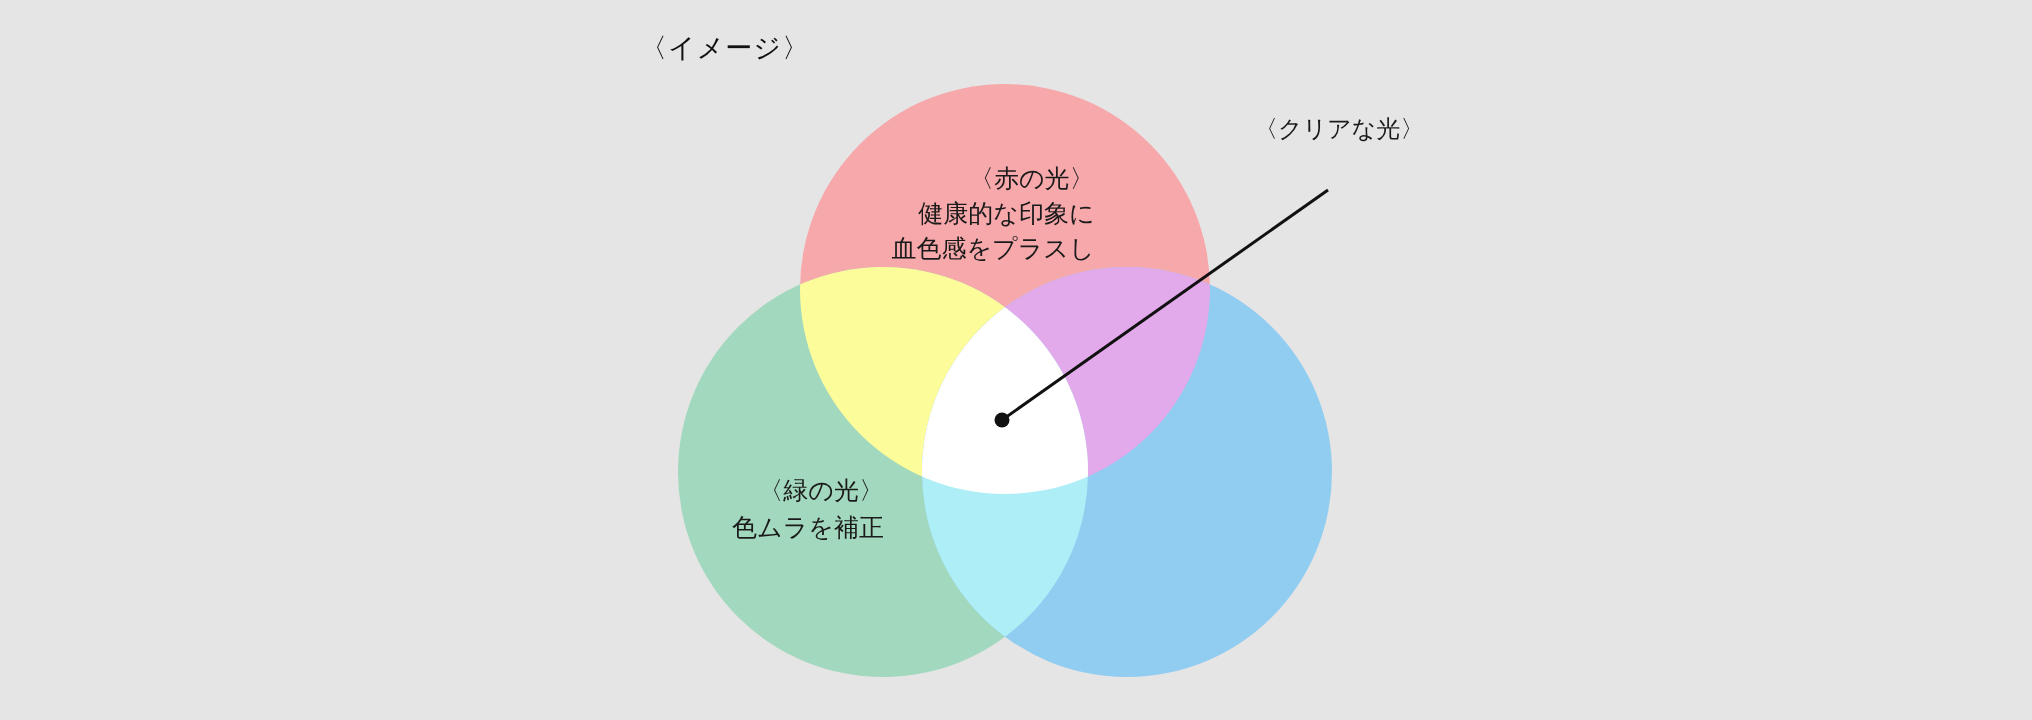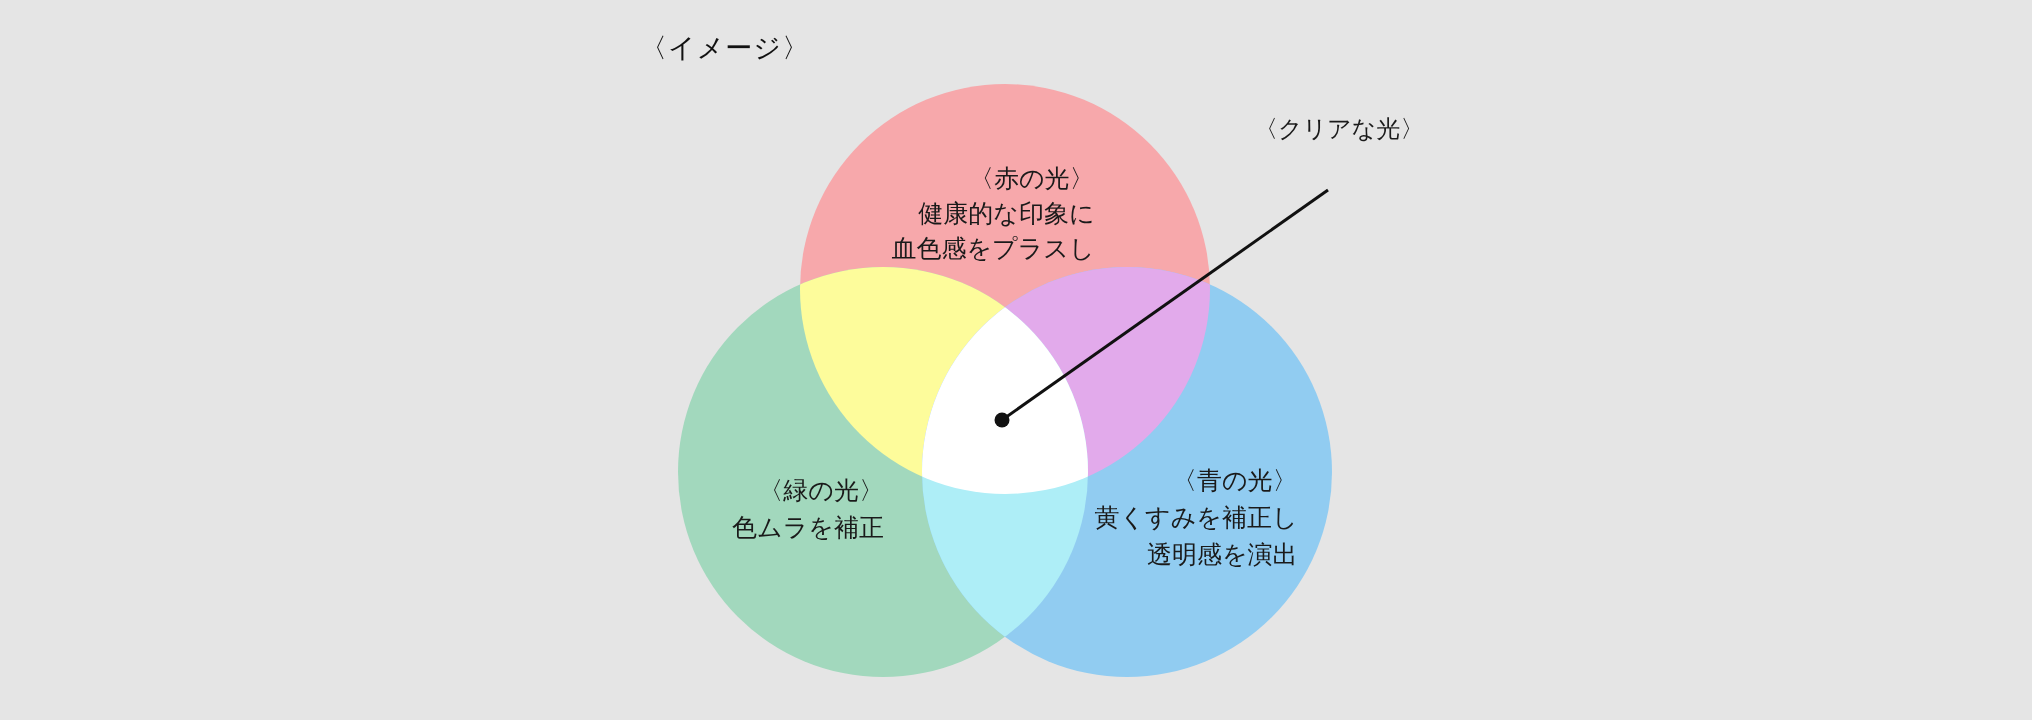--- a/index.html
+++ b/index.html
@@ -85,23 +85,18 @@
     <div>〈赤の光〉</div>
     <div>健康的な印象に</div>
     <div>血色感をプラスし</div>
   </div>
 
   <div class="label circle-label label-green">
     <div>〈緑の光〉</div>
     <div>色ムラを補正</div>
   </div>
 
-  <div class="label circle-label label-blue">
-    <div>〈青の光〉</div>
-    <div>黄くすみを補正し</div>
-    <div>透明感を演出</div>
-  </div>
 
   <div class="label label-center">
     <div>〈クリアな光〉</div>
   </div>
 
 </div>
 
 </body></html>

